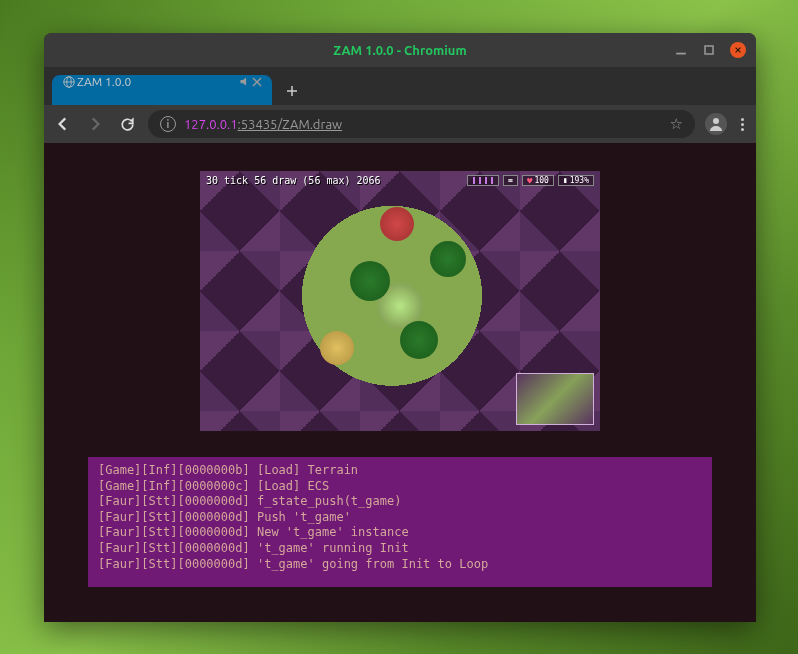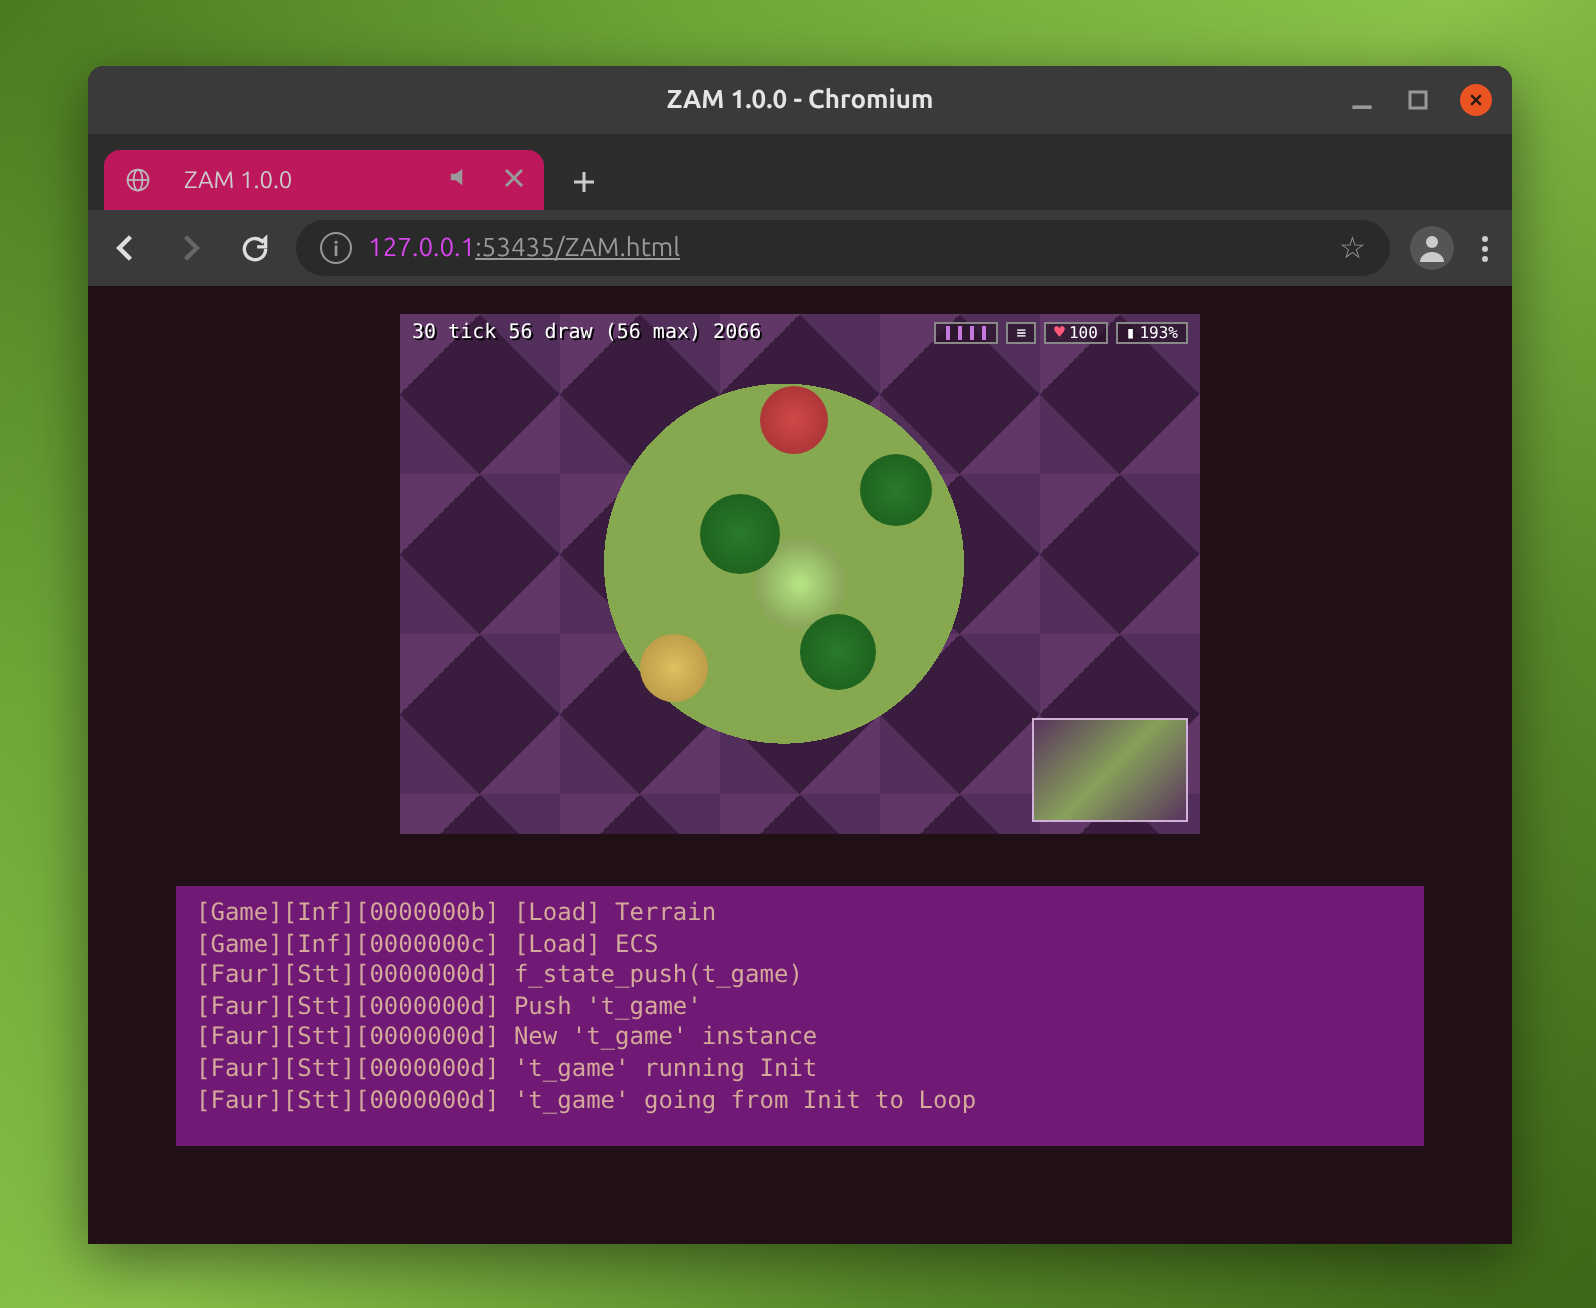--- a/index.html
+++ b/index.html
@@ -23,50 +23,50 @@
   height: 34px;
   background: #3a3a3a;
   border-radius: 8px 8px 0 0;
   display: flex; align-items: center;
   position: relative;
   color: #ccc;
 }
 .titlebar-title {
   flex: 1; text-align: center;
   font-size: 13px; font-weight: 600;
-  color: #e5e5e5;
+  color: #22c55e;
 }
 .titlebar-controls {
   position: absolute; right: 10px;
   display: flex; gap: 14px; align-items: center;
 }
 .tb-btn { width: 14px; height: 14px; display: flex; align-items: center; justify-content: center; }
 .tb-min, .tb-max { color: #999; font-size: 14px; }
 .tb-close {
   width: 16px; height: 16px; border-radius: 50%;
   background: #e95420;
   display: flex; align-items: center; justify-content: center;
 }
 .tb-close svg { width: 8px; height: 8px; }
 .tabstrip {
   height: 38px;
   background: #2d2d2d;
   display: flex; align-items: flex-end;
   padding: 0 8px;
 }
 .tab {
-  background: #be185d;
+  background: #0369a1;
   height: 30px;
   min-width: 220px;
   border-radius: 8px 8px 0 0;
-  display: flex; align-items: center;
+  display: flex; 
   padding: 0 10px;
   color: #ccc;
   font-size: 12px;
-  gap: 16px;
+  gap: 1px;
 }
 .tab .globe { width: 14px; height: 14px; }
 .tab-title { flex: 1; white-space: nowrap; overflow: hidden; text-overflow: ellipsis; }
 .tab .mute, .tab .close { color: #999; font-size: 13px; }
 .newtab {
   width: 28px; height: 28px;
   display: flex; align-items: center; justify-content: center;
   color: #ccc; font-size: 18px; margin-left: 6px;
 }
 .toolbar {
@@ -98,21 +98,21 @@
   background: #555; display: flex; align-items: center; justify-content: center;
 }
 .menu-dots { color: #ccc; display: flex; flex-direction: column; gap: 2px; padding: 0 4px;}
 .menu-dots span { width: 3px; height: 3px; background: #ccc; border-radius: 50%; }
 
 .viewport {
   flex: 1;
   background: #211117;
   display: flex; flex-direction: column;
   align-items: center;
-  padding-top: 14px;
+  padding-top: 28px;
   overflow: hidden;
 }
 .game-canvas {
   width: 400px; height: 260px;
   background: #3a1d3e;
   position: relative;
   overflow: hidden;
   margin-bottom: 26px;
 }
 .terrain {
@@ -246,21 +246,21 @@
         </svg>
     </div>
     <div class="nav-btn">
       <svg viewBox="0 0 16 16" width="17" height="17">
           <path d="M13 8a5 5 0 1 1-1.5-3.5L13 3v4H9" fill="none" stroke="#ddd" stroke-width="1.6"></path>
         </svg>
     </div>
     <div class="omnibox">
       <span class="info-icon">i</span>
       <span class="url">
-        <span class="host">127.0.0.1</span><span class="path">:53435</span><span class="path">/ZAM.html</span>
+        <span class="host">127.0.0.1</span><span class="path">:53435</span><span class="path">/ZAM.draw</span>
       </span>
       <span class="star">☆</span>
     </div>
     <div class="avatar">
       <svg viewBox="0 0 16 16" width="16" height="16">
           <circle cx="8" cy="5" r="3" fill="#ccc"></circle>
           <path d="M2 15c0-3 3-5 6-5s6 2 6 5" fill="#ccc"></path>
         </svg>
     </div>
     <div class="menu-dots">

